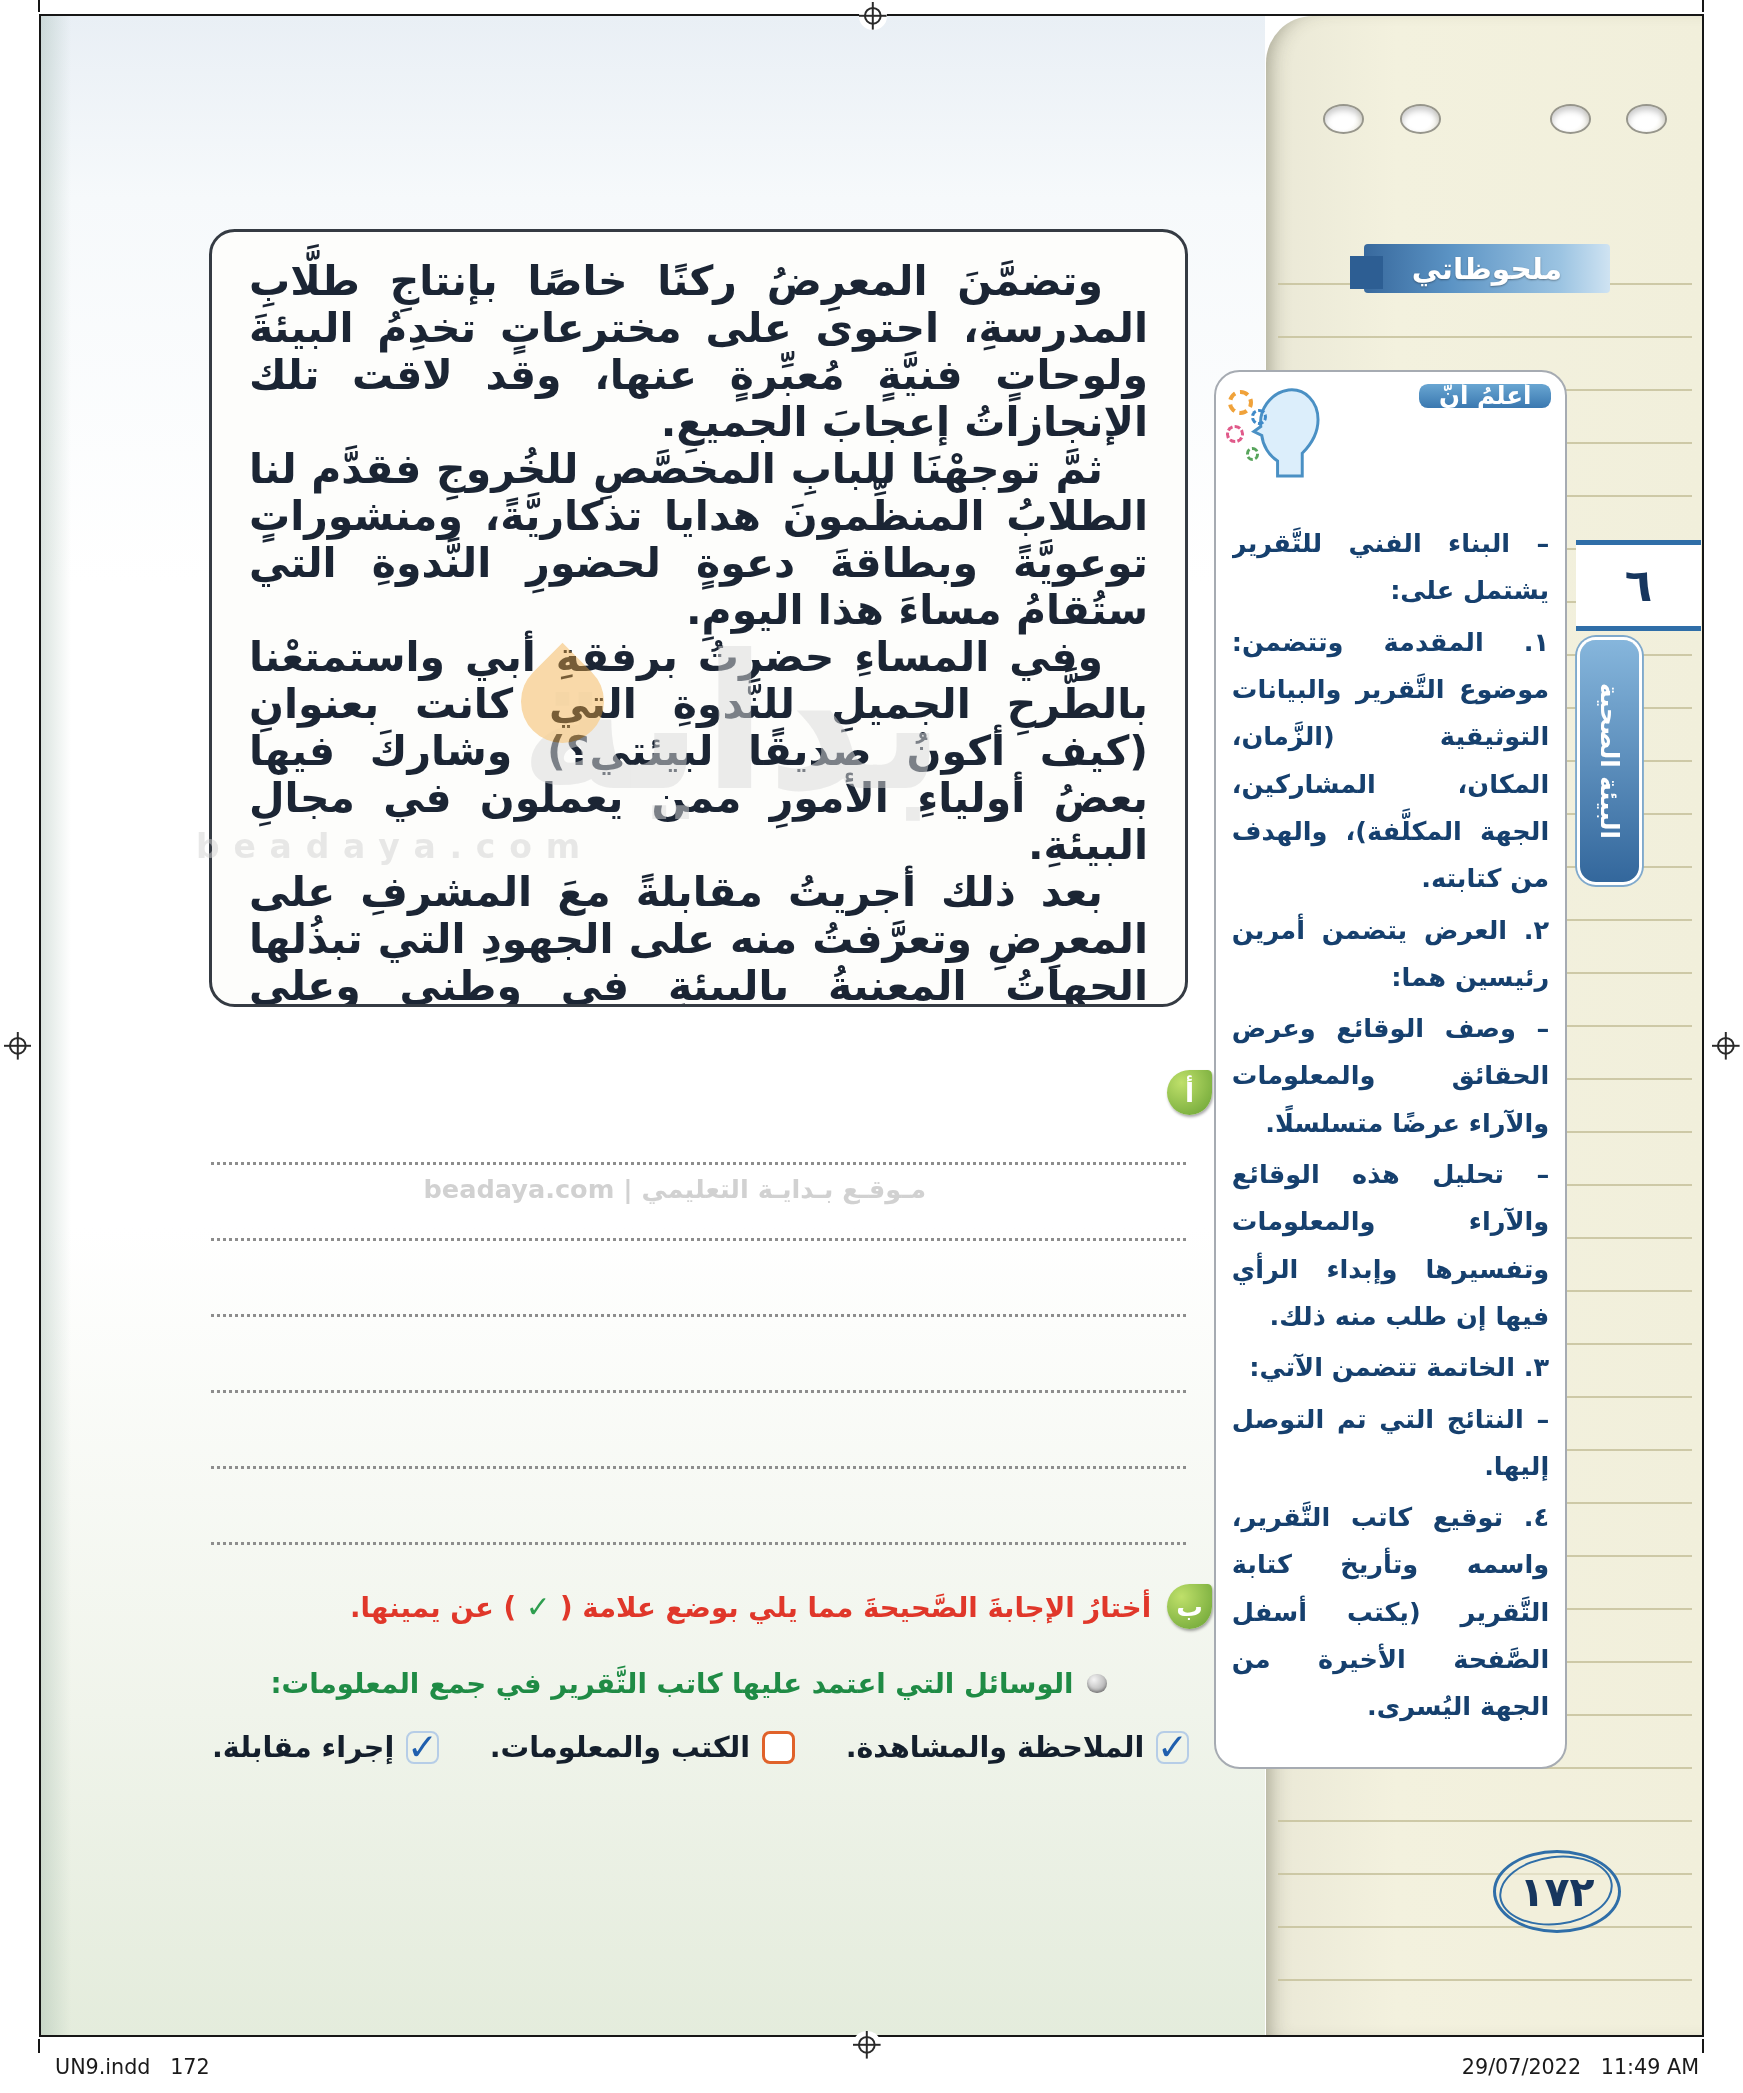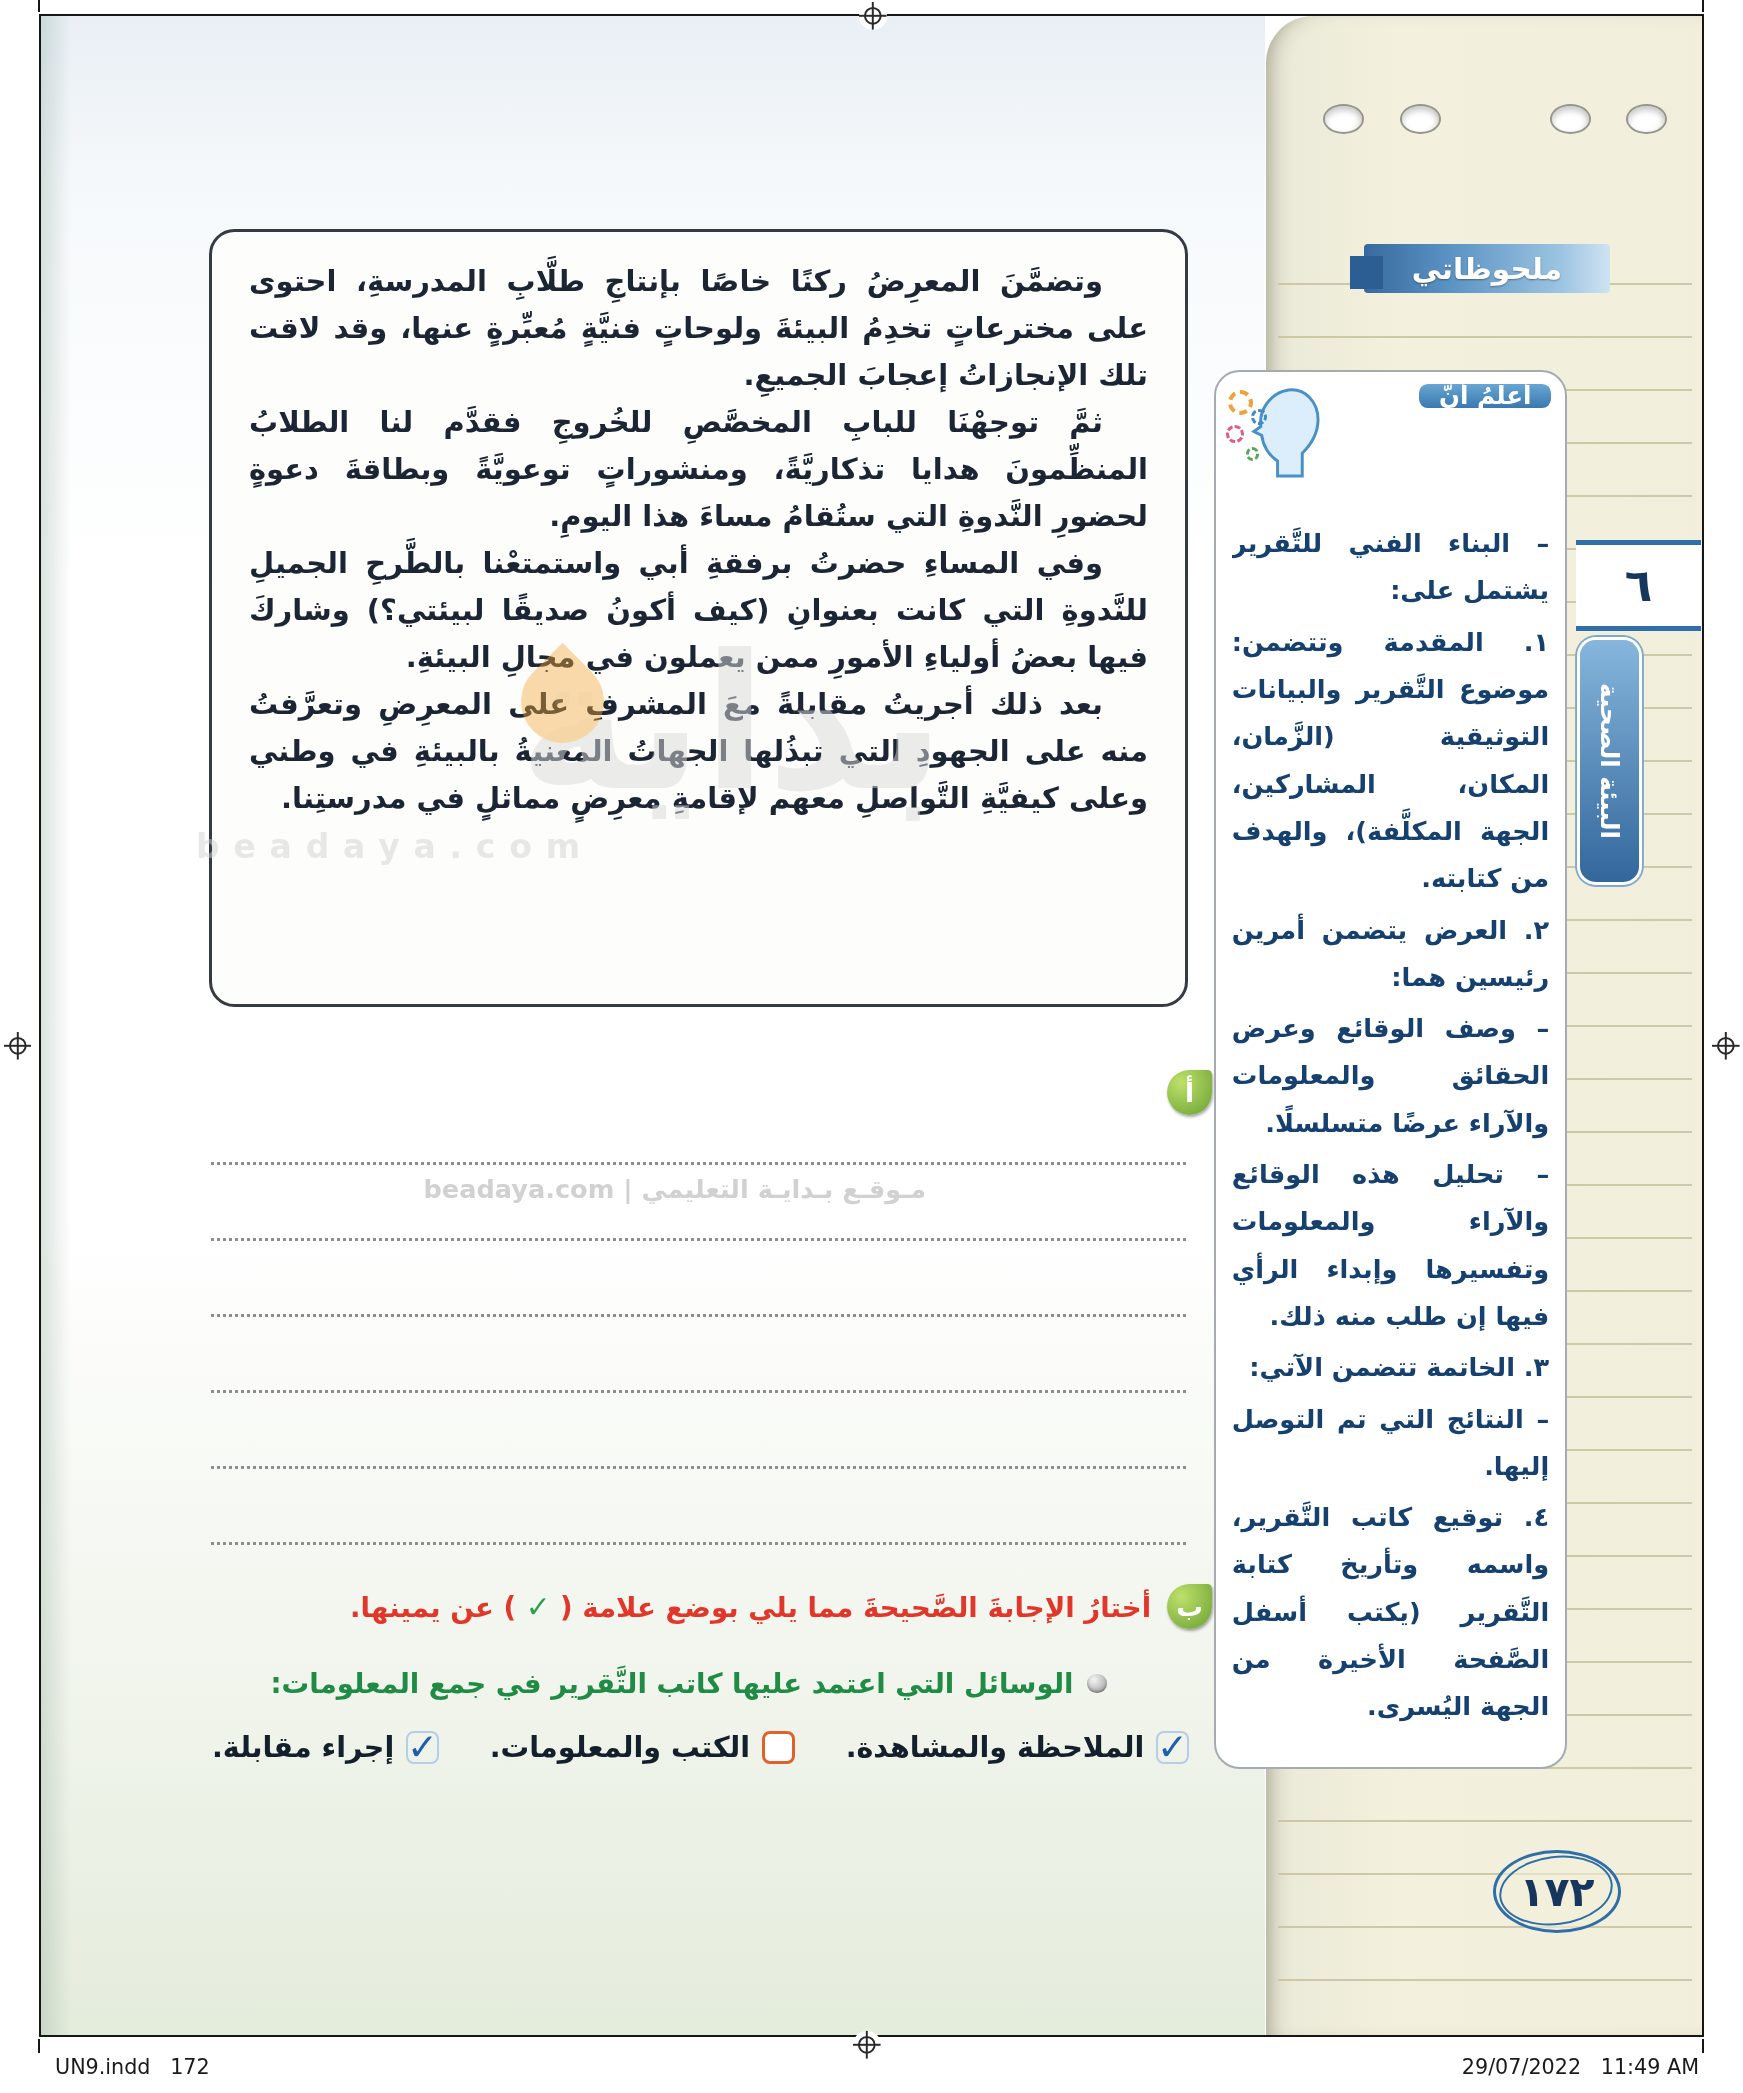--- a/index.html
+++ b/index.html
@@ -72,21 +72,21 @@
     border:3px solid #2f6ea8; border-radius:50%;
     display:flex; align-items:center; justify-content:center;
     color:#17365e; font-size:41px; font-weight:bold; background:rgba(241,239,219,.6); }
   .pagenum::before { content:""; position:absolute; inset:3px 4.9px 4.9px 3px; border:2px solid #2f6ea8;
     border-radius:50%; transform:rotate(-7deg); }
 
   
   .passage { position:absolute; left:209px; top:229px; width:979px; height:778px; z-index:2;
     background:#fdfdfb; border:3px solid #353b43; border-radius:25.6px;
     padding:25.6px 37px 17.7px 37px; direction:rtl; text-align:justify;
-    color:#1b2534; font-size:29px; font-weight:bold; line-height:47px; overflow:hidden; }
+    color:#1b2534; font-size:41px; font-weight:bold; line-height:47px; overflow:hidden; }
   .passage p { text-indent:45px; }
 
   
   .ex-row { position:absolute; left:197px; width:1015px; z-index:2; direction:rtl;
     display:flex; align-items:center; gap:15.8px; white-space:nowrap; }
   .badge { width:45px; height:45px; flex:0 0 auto;
     background:radial-gradient(circle at 32% 28%, #bfe06a, #68a133);
     border-radius:50% 10% 50% 50%; color:#fff; font-size:26.6px; font-weight:bold;
     display:flex; align-items:center; justify-content:center;
     box-shadow:1px 2px 3px rgba(0,0,0,.35); }

